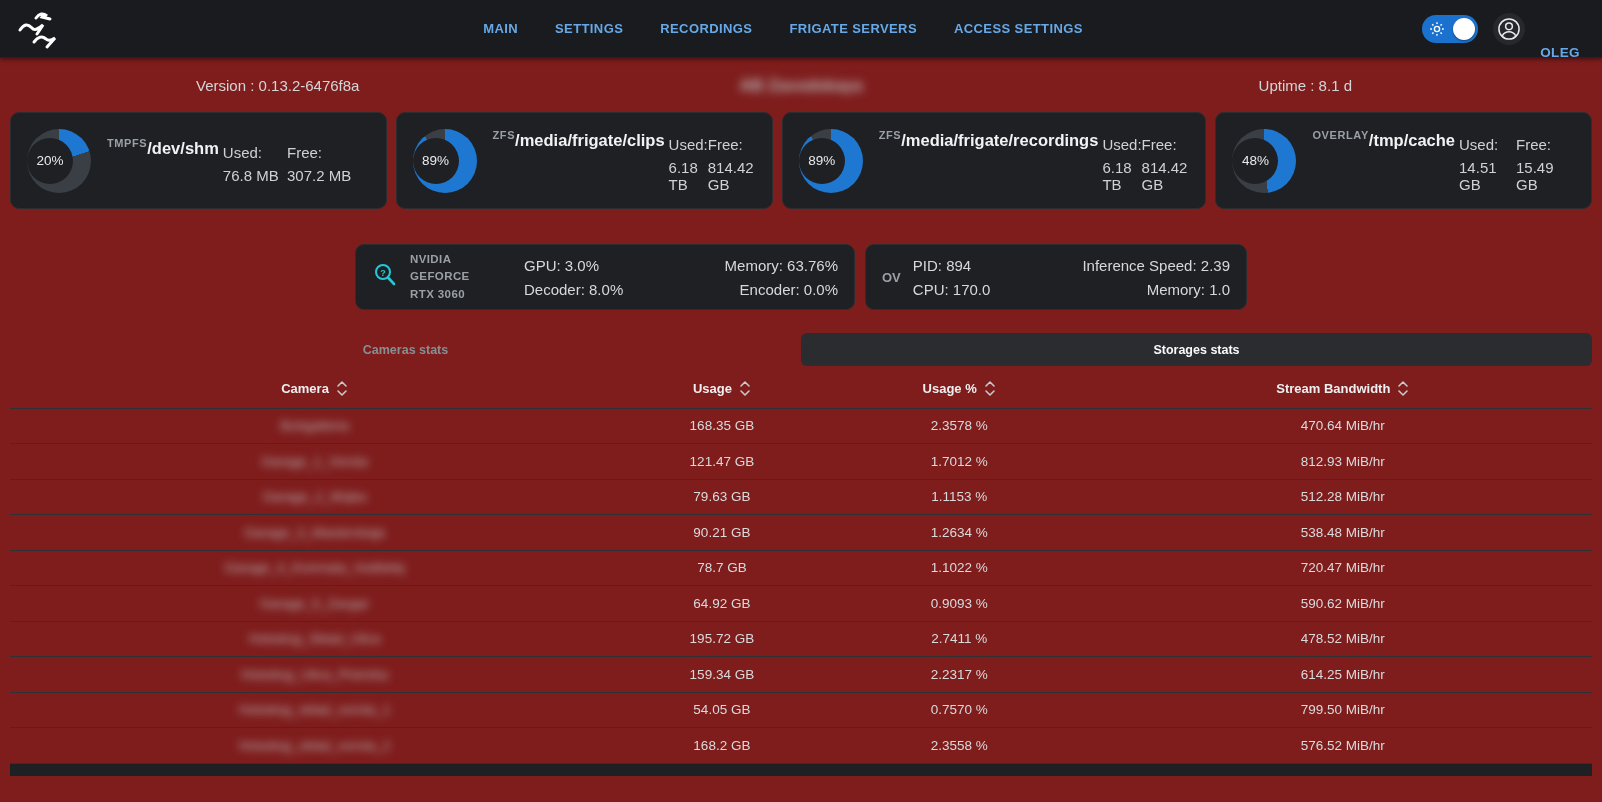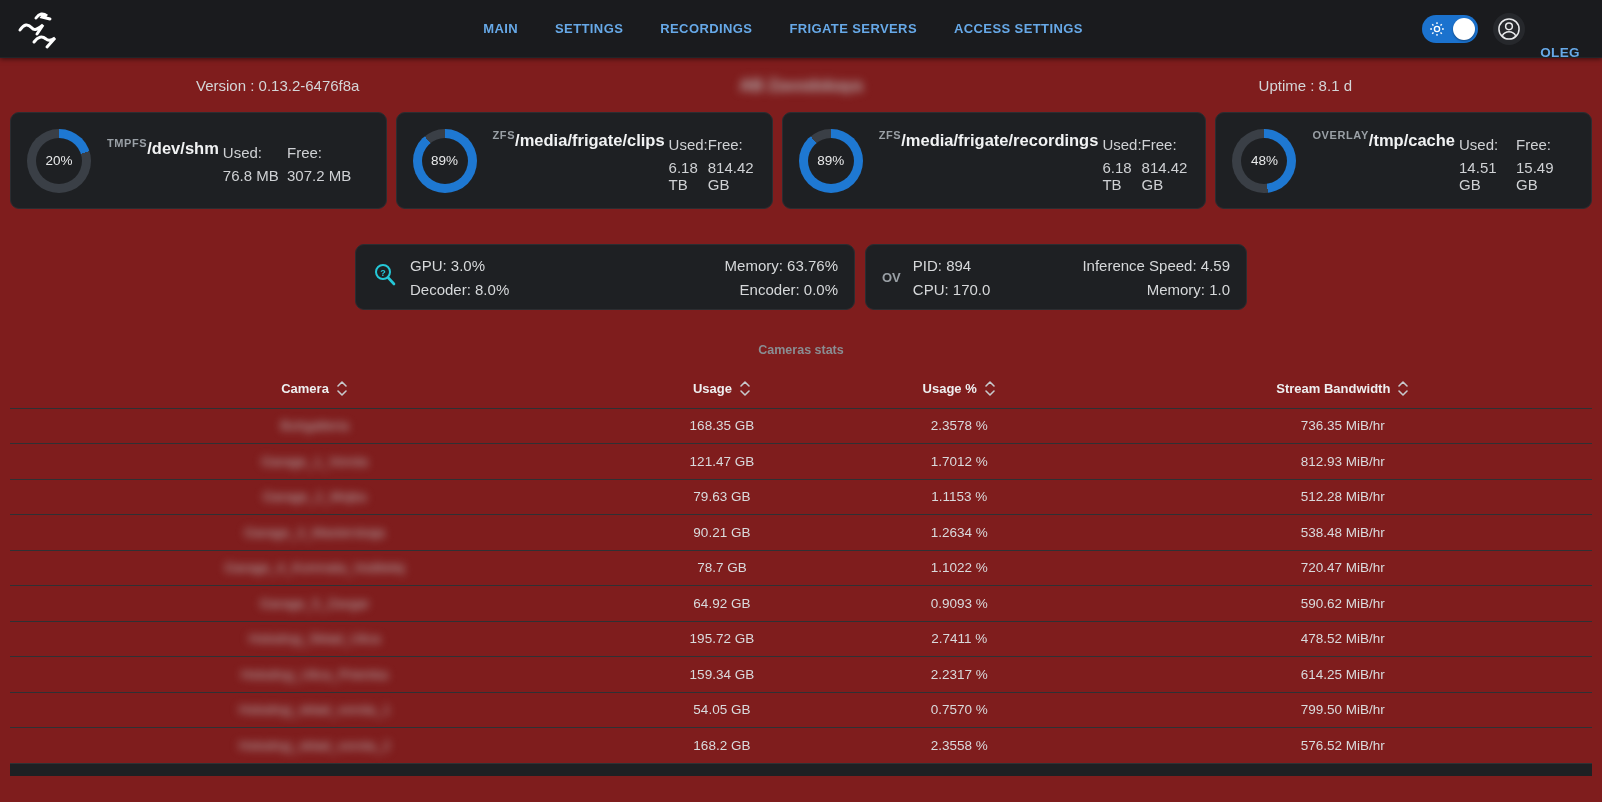--- a/index.html
+++ b/index.html
@@ -43,21 +43,21 @@
   }
   .meta-version { padding-left:196px; text-align:left; }
   .meta-title { font-weight:bold; font-size:16.5px; color:#b9babc; }
   .meta-uptime { text-align:right; padding-right:250px; }
   .censored { filter:blur(5px); user-select:none; }
   .censored-sm { filter:blur(4px); user-select:none; color:#b9babc; }
   
   .cards-row { display:grid; grid-template-columns:repeat(4,1fr); gap:9px; padding:0 10px; }
   .card { background:#1e2023; border:1px solid #2b2d31; border-radius:9px; }
   .storage-card { height:97px; display:flex; align-items:center; gap:16px; padding:0 14px 0 16px; }
-  .donut { width:64px; height:64px; border-radius:50%; flex:none; display:flex; align-items:center; justify-content:center; }
+  .donut { width:64px; height:64px; border-radius:50%; flex:none; display:flex; align-items:center; }
   .donut-hole {
     width:46px; height:46px; border-radius:50%; background:#1e2023;
     display:flex; align-items:center; justify-content:center;
   }
   .donut-label { font-size:13.5px; color:#e8e9ea; }
   .storage-info { flex:1; display:flex; flex-direction:row; }
   .fs-type { text-align:center; font-size:11px; font-weight:bold; letter-spacing:.6px; color:#9aa0a6; }
   .mount { text-align:center; font-size:16.5px; font-weight:bold; color:#f1f2f3; margin-top:2px; }
   .uf-grid { display:grid; grid-template-columns:1fr 1fr; margin-top:7px; padding:0 4px; }
   .uf-col { display:flex; flex-direction:column; gap:6px; font-size:15px; color:#cfd1d4; }
@@ -242,48 +242,53 @@
     <div class="card gpu-card">
       <span>
         <svg width="26" height="26" viewBox="0 0 26 26">
           <g stroke="#25c8d8" fill="none">
             <circle cx="11" cy="10" r="7" stroke-width="2"></circle>
             <path d="M16 15.5 L22 22" stroke-width="2.6" stroke-linecap="round"></path>
           </g>
           <text x="11" y="13.5" font-size="9" font-weight="bold" fill="#25c8d8" text-anchor="middle" font-family="Liberation Sans, sans-serif">?</text>
         </svg>
       </span>
+      <div class="gpu-name">
+        <div>NVIDIA GEFORCE</div>
+        <div>RTX 3060</div>
+      </div>
       <div class="proc-stats">
         <div class="proc-col">
           <span>GPU: 3.0%</span>
           <span>Decoder: 8.0%</span>
         </div>
         <div class="proc-col right">
           <span>Memory: 63.76%</span>
           <span>Encoder: 0.0%</span>
         </div>
       </div>
     </div>
     <div class="card det-card">
       <span class="det-name">OV</span>
       <div class="proc-stats">
         <div class="proc-col">
           <span>PID: 894</span>
           <span>CPU: 170.0</span>
         </div>
         <div class="proc-col right">
-          <span>Inference Speed: 4.59</span>
+          <span>Inference Speed: 2.39</span>
           <span>Memory: 1.0</span>
         </div>
       </div>
     </div>
   </div>
 
   <div class="tabs-row" id="tabs-row">
       <div class="tab">Cameras stats</div>
+      <div class="tab active">Storages stats</div>
     </div>
 
   <div class="table-wrap">
     <table>
       <colgroup>
           <col class="c-camera">
           <col class="c-usage">
           <col class="c-pct">
           <col class="c-bw">
         </colgroup>
@@ -325,21 +330,21 @@
     </g>
   </svg>
 </span></th>
           </tr>
         </thead>
       <tbody id="table-body">
           <tr>
             <td><span class="censored-sm">Buhgalteria</span></td>
             <td>168.35 GB</td>
             <td>2.3578 %</td>
-            <td>736.35 MiB/hr</td>
+            <td>470.64 MiB/hr</td>
           </tr>
           <tr>
             <td><span class="censored-sm">Garage_1_Vorota</span></td>
             <td>121.47 GB</td>
             <td>1.7012 %</td>
             <td>812.93 MiB/hr</td>
           </tr>
           <tr>
             <td><span class="censored-sm">Garage_2_Mojka</span></td>
             <td>79.63 GB</td>

